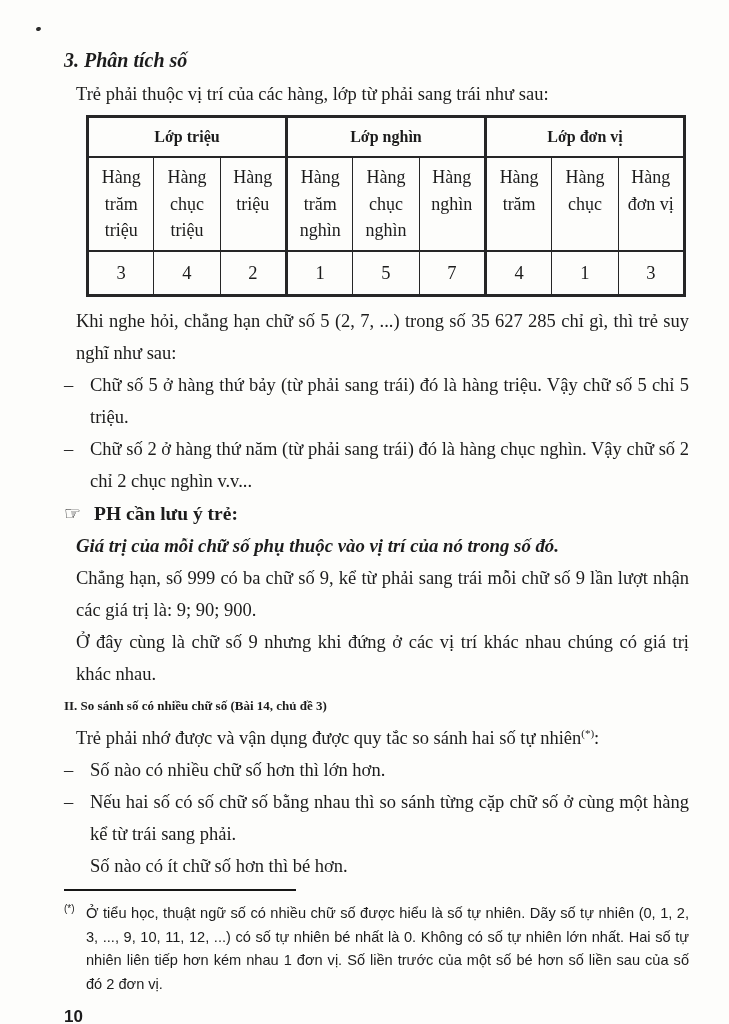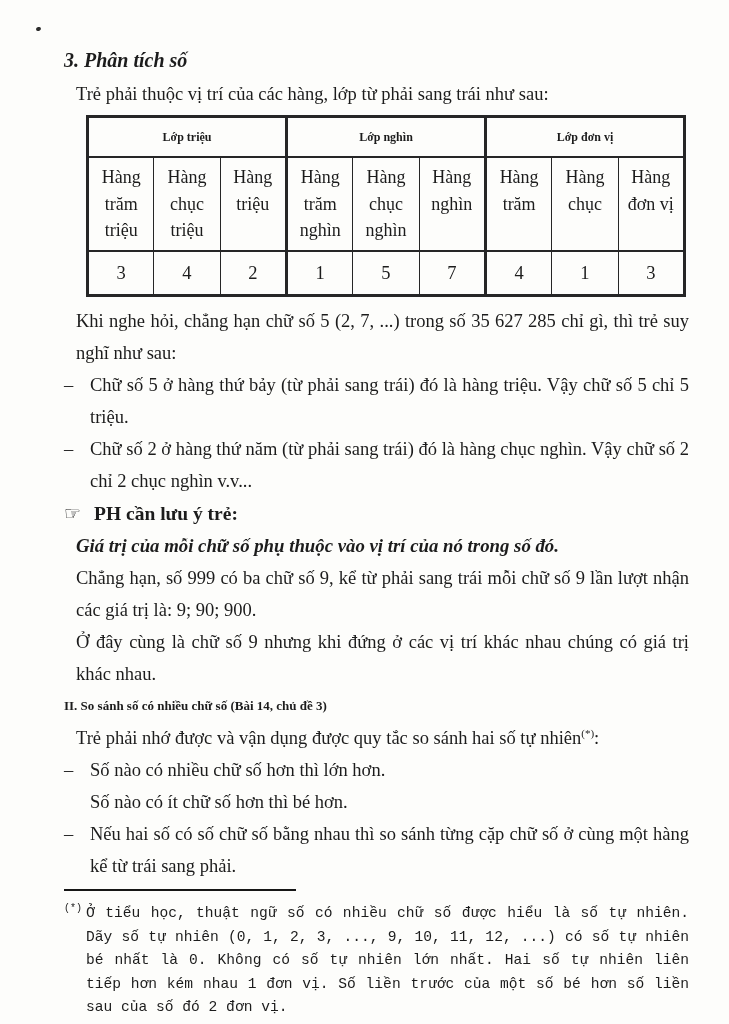--- a/index.html
+++ b/index.html
@@ -40,21 +40,21 @@
     border:3px solid #262626;
   }
   table.pv td {
     border:1.6px solid #262626;
     text-align:center;
     padding:0 2px;
     overflow:hidden;
   }
   tr.grp td {
     font-weight:bold;
-    font-size:12px;
+    font-size:16px;
     height:38px;
     border-bottom:2.6px solid #262626;
   }
   tr.sub td {
     height:86px;
     vertical-align:top;
     padding-top:6px;
     font-size:18px;
     line-height:26.5px;
     border-bottom:2.4px solid #262626;
@@ -80,21 +80,21 @@
 
   sup.fref { font-size:11px; line-height:0; }
 
   
   .fn-sep {
     width:232px; height:0;
     border-top:2.6px solid #161616;
     margin:7px 0 0 0;
   }
   .footnote {
-    font-family:Liberation Mono, monospace;
+    font-family:Liberation Sans, sans-serif;
     font-size:14.6px;
     line-height:23.5px;
     margin-top:6px;
     padding-left:22px;
     text-align:justify;
   }
   .footnote .fn-mk {
     display:inline-block; width:22px; margin-left:-22px;
     font-size:10px; vertical-align:6px;
   }
@@ -172,23 +172,23 @@
     <p class="ind just">Chẳng hạn, số 999 có ba chữ số 9, kể từ phải sang trái mỗi chữ số 9 lần lượt nhận các giá trị là: 9; 90; 900.</p>
 
     <p class="ind just">Ở đây cùng là chữ số 9 nhưng khi đứng ở các vị trí khác nhau chúng có giá trị khác nhau.</p>
 
     <h2 class="sec2">II. So sánh số có nhiều chữ số (Bài 14, chủ đề 3)</h2>
 
     <p class="ind just"><span>Trẻ phải nhớ được và vận dụng được quy tắc so sánh hai số tự nhiên</span><sup class="fref">(*)</sup><span>:</span></p>
 
     <p class="hang just"><span class="mk">–</span><span>Số nào có nhiều chữ số hơn thì lớn hơn.</span></p>
 
+    <p class="hang just"><span class="mk">–</span><span>Nếu hai số có số chữ số bằng nhau thì so sánh từng cặp chữ số ở cùng một hàng kể từ trái sang phải.</span></p>
+
     <p class="hang just"><span class="mk"></span><span>Số nào có ít chữ số hơn thì bé hơn.</span></p>
-
-    <p class="hang just"><span class="mk">–</span><span>Nếu hai số có số chữ số bằng nhau thì so sánh từng cặp chữ số ở cùng một hàng kể từ trái sang phải.</span></p>
 
     <div class="fn-sep"></div>
 
     <p class="footnote"><span class="fn-mk">(*)</span><span>Ở tiểu học, thuật ngữ số có nhiều chữ số được hiểu là số tự nhiên. Dãy số tự nhiên (0, 1, 2, 3, ..., 9, 10, 11, 12, ...) có số tự nhiên bé nhất là 0. Không có số tự nhiên lớn nhất. Hai số tự nhiên liên tiếp hơn kém nhau 1 đơn vị. Số liền trước của một số bé hơn số liền sau của số đó 2 đơn vị.</span></p>
 
     <div class="pageno">10</div>
 
   </div>
 </div>
 

